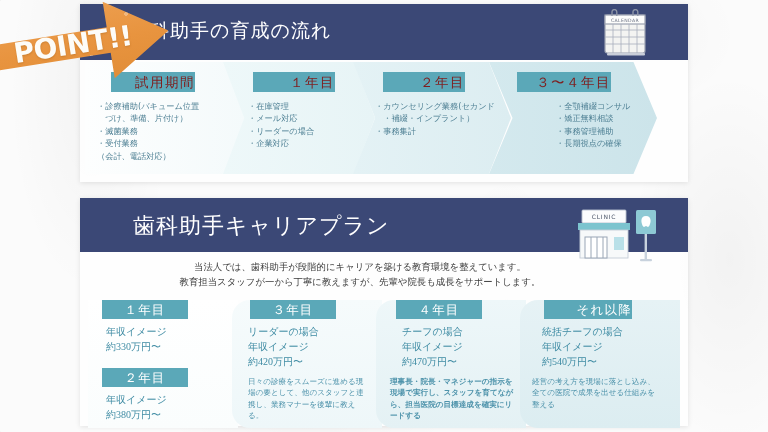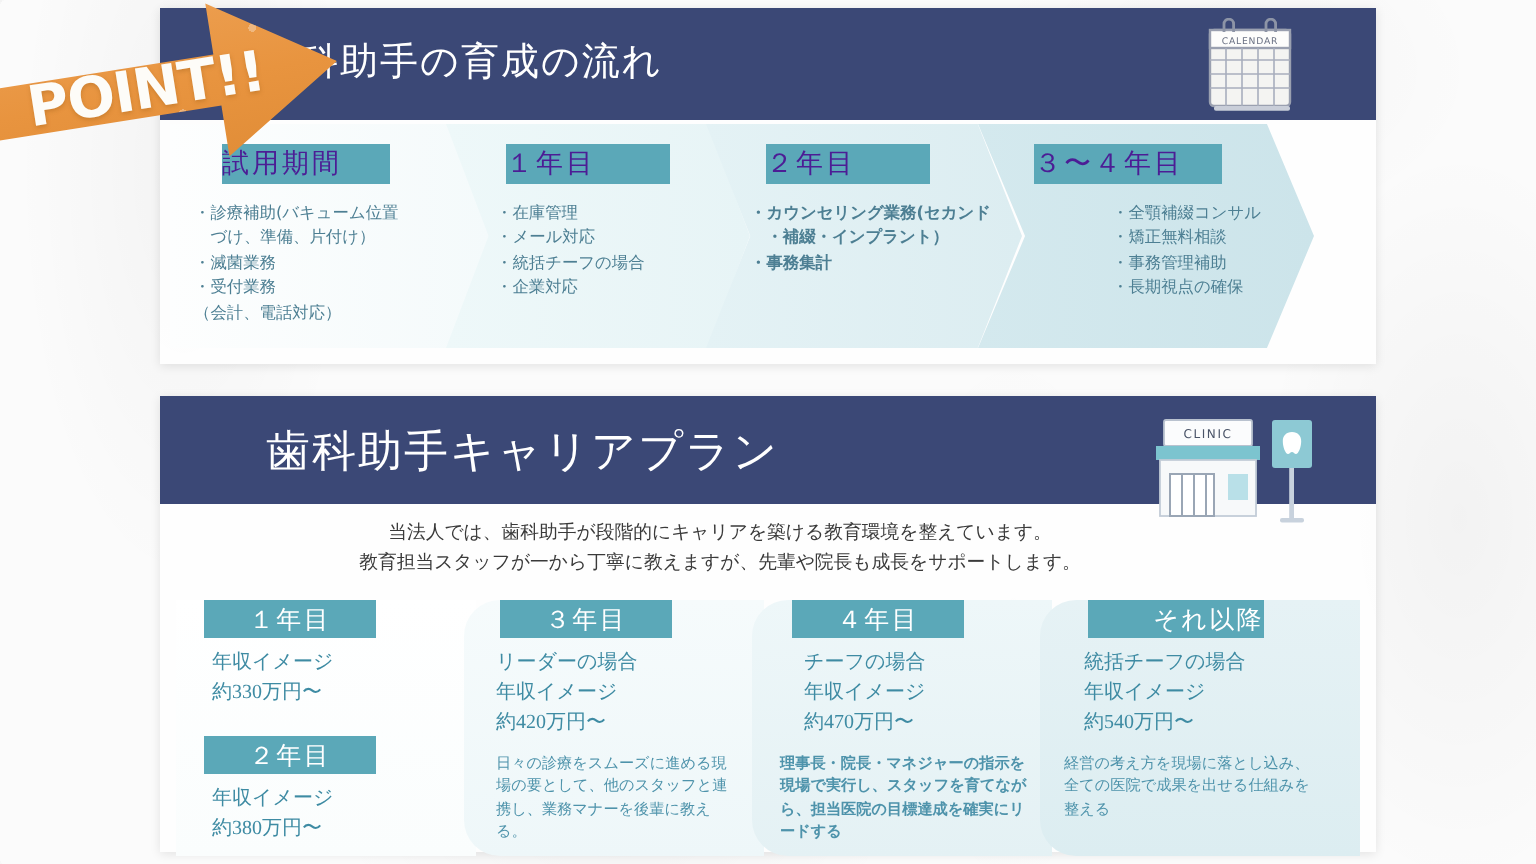--- a/index.html
+++ b/index.html
@@ -113,23 +113,23 @@
     top: 0;
     height: 112px;
     clip-path: polygon(0% 0%, 86% 0%, 100% 50%, 86% 100%, 0% 100%, 14% 50%);
   }
   .chev.first { clip-path: polygon(0% 0%, 86% 0%, 100% 50%, 86% 100%, 0% 100%); }
   .chev-head {
     position: absolute;
     top: 10px;
     height: 20px;
     background: #5ba8b8;
-    color: #4c1d95;
+    color: #7f1d1d;
     font-size: 13.5px;
-    text-align: left;
+    text-align: right;
     line-height: 20px;
     letter-spacing: 1.5px;
     white-space: nowrap;
   }
   .chev-list {
     position: absolute;
     top: 38px;
     font-size: 8.2px;
     color: #4d7f93;
     line-height: 1.52;
@@ -264,27 +264,27 @@
     <div>・滅菌業務</div>
     <div>・受付業務</div>
     <div>（会計、電話対応）</div>
   </div>
 
   <div class="chev" style="left:138px; width:152px; background:linear-gradient(90deg,#eef8f9,#e7f4f6);"></div>
   <div class="chev-head" style="left:168px; width:82px;">１年目</div>
   <div class="chev-list" style="left:163px;">
     <div>・在庫管理</div>
     <div>・メール対応</div>
-    <div>・統括チーフの場合</div>
+    <div>・リーダーの場合</div>
     <div>・企業対応</div>
   </div>
 
   <div class="chev" style="left:268px; width:158px; background:linear-gradient(90deg,#e4f2f5,#dcedf1);"></div>
   <div class="chev-head" style="left:298px; width:82px;">２年目</div>
-  <div class="chev-list" style="left:290px;font-weight:bold;">
+  <div class="chev-list" style="left:290px;">
     <div>・カウンセリング業務(セカンド</div>
     <div>　・補綴・インプラント）</div>
     <div>・事務集計</div>
   </div>
 
   <div class="chev" style="left:404px; width:168px; background:linear-gradient(90deg,#d4e9ee,#cce4ea);"></div>
   <div class="chev-head" style="left:432px; width:94px;">３〜４年目</div>
   <div class="chev-list" style="left:430px;margin-left:41px;">
     <div>・全顎補綴コンサル</div>
     <div>・矯正無料相談</div>

